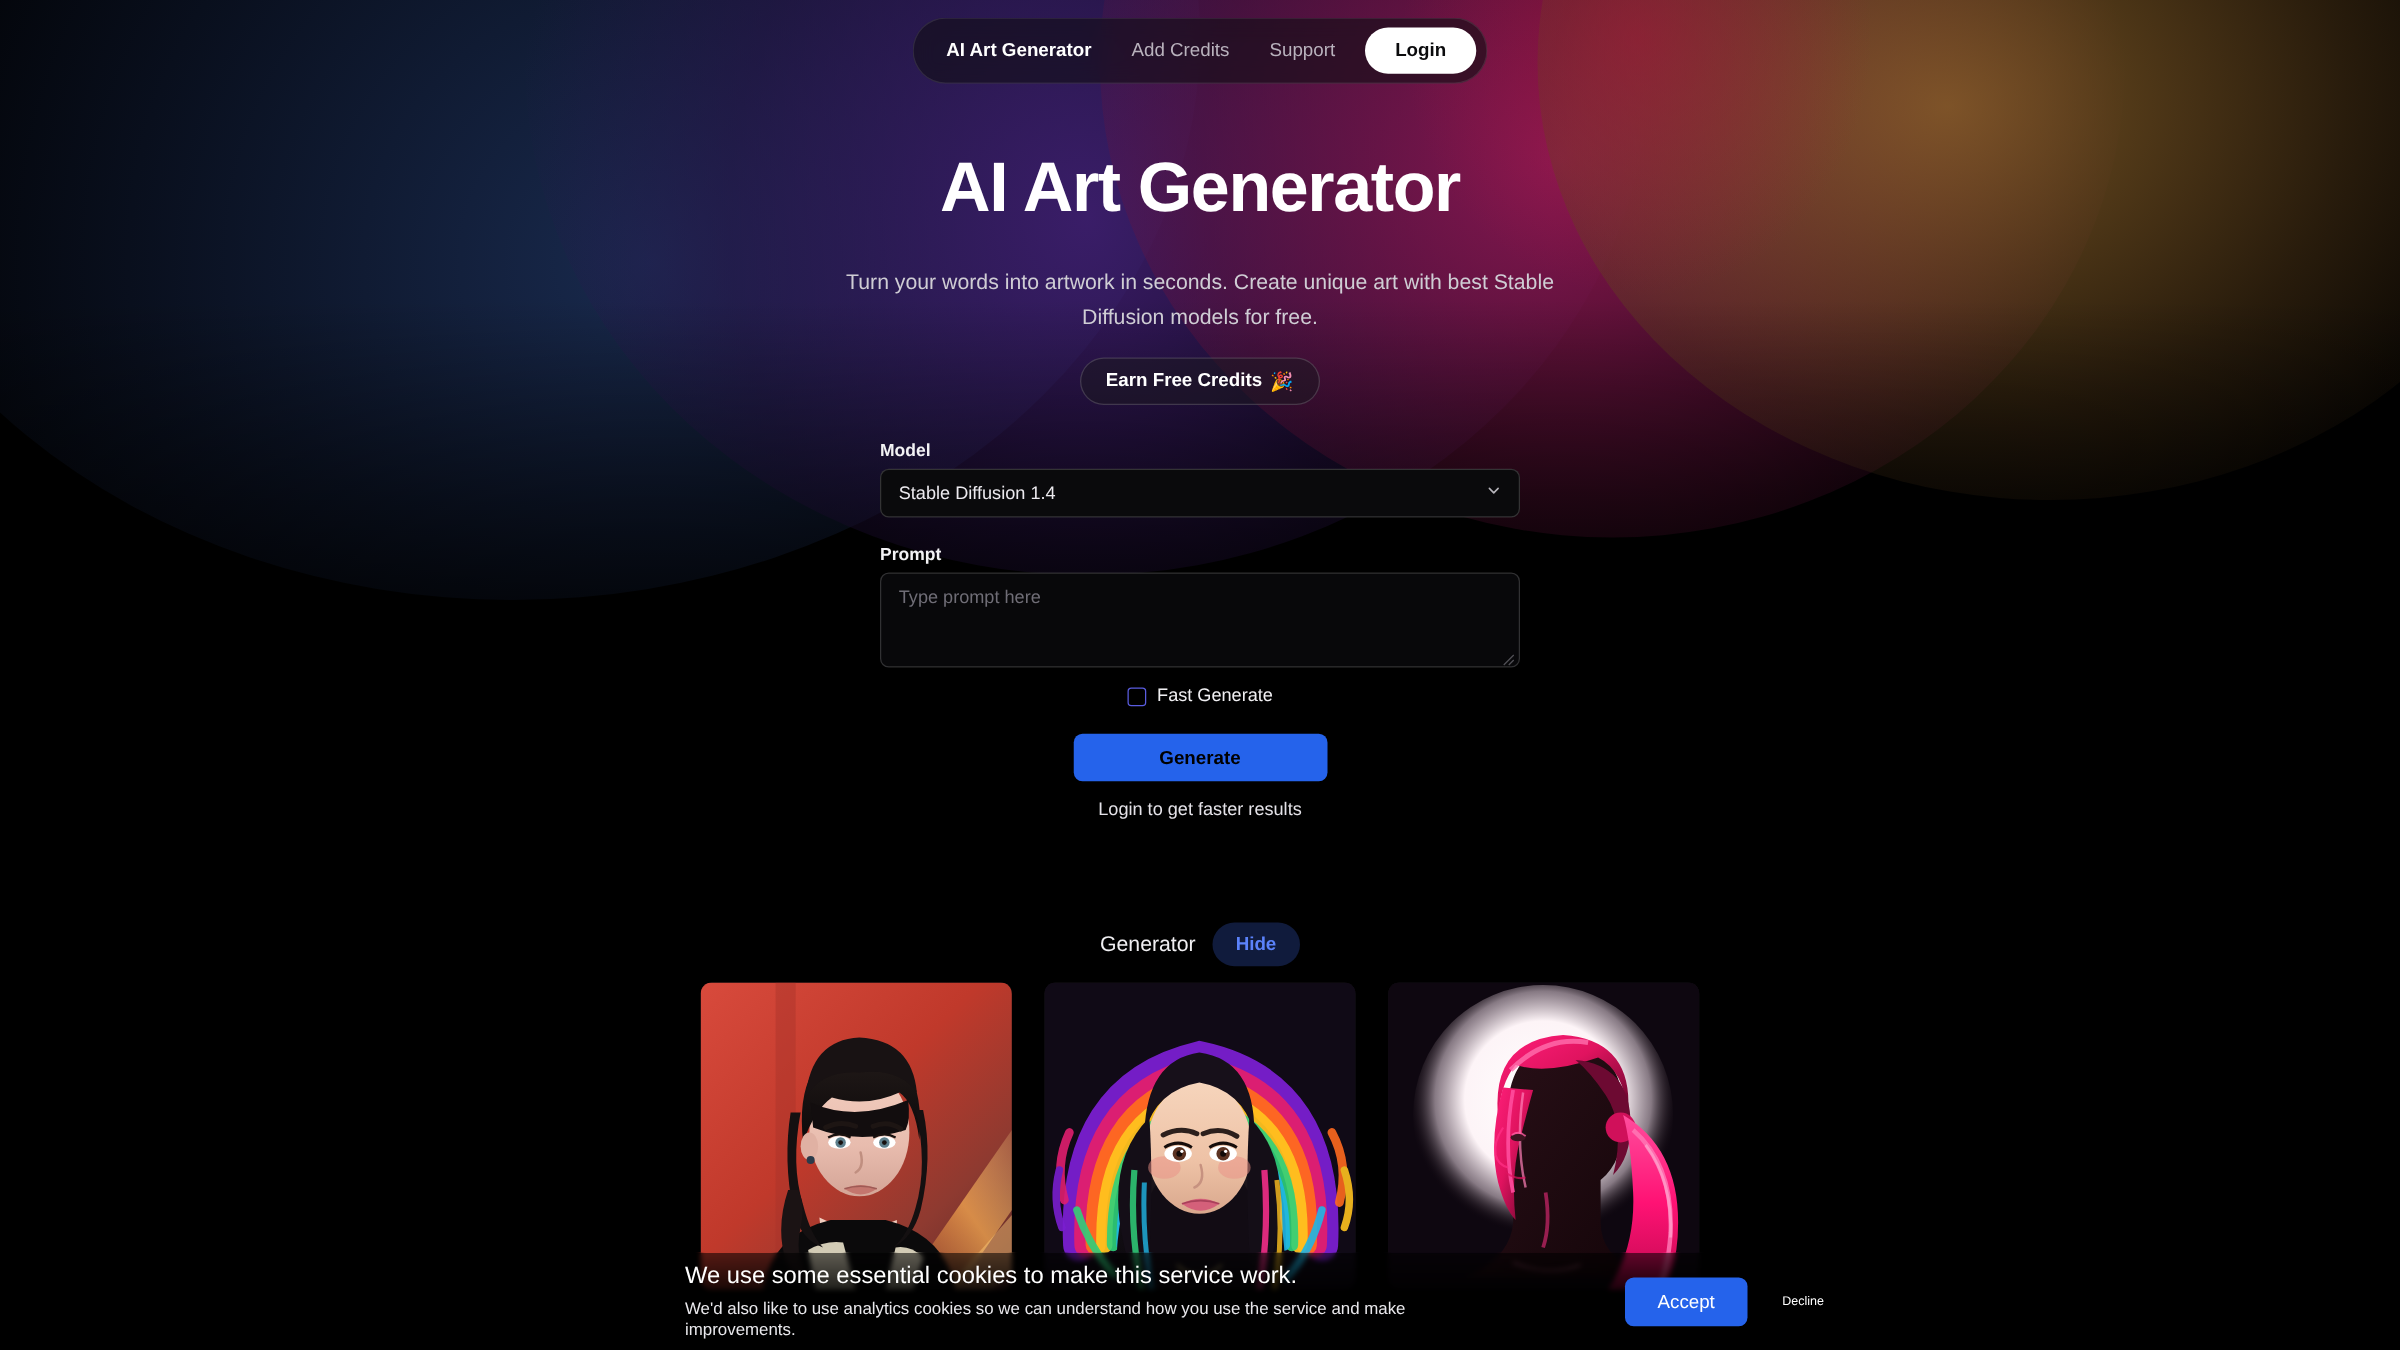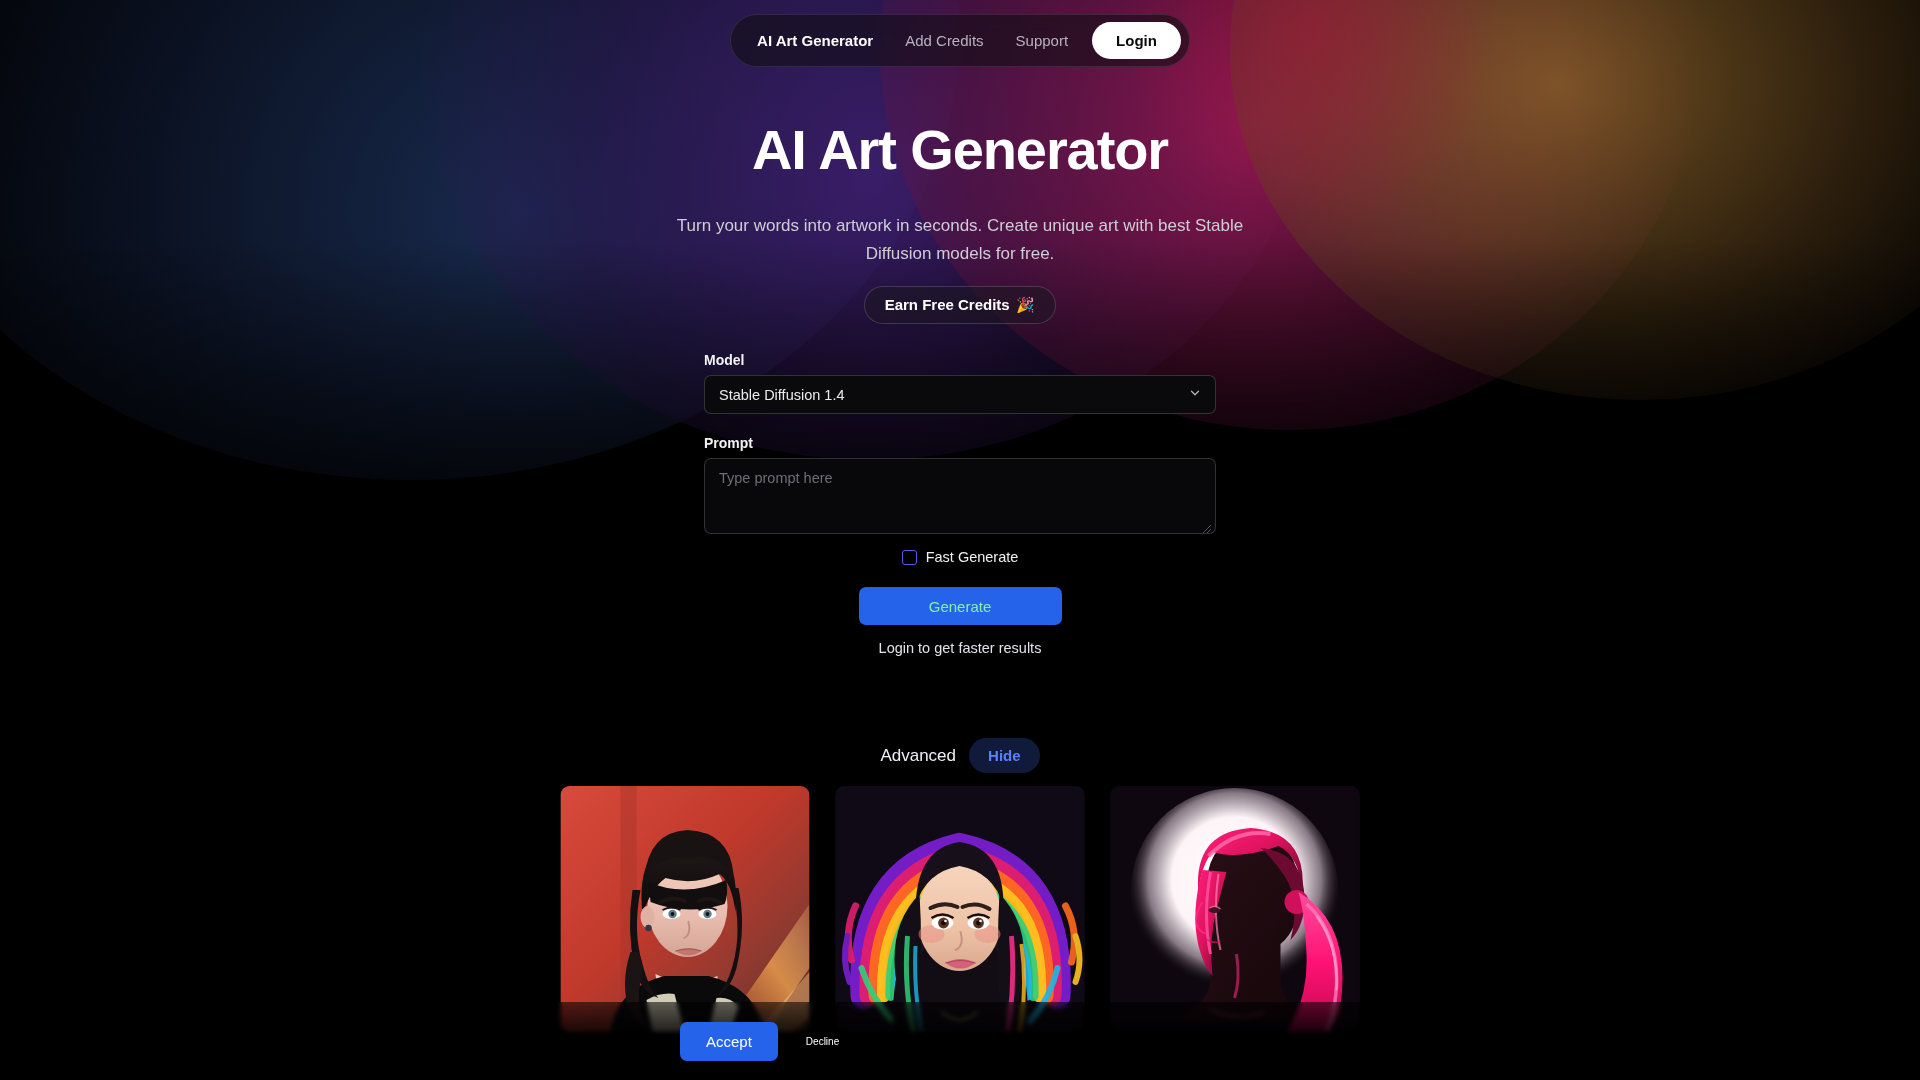--- a/index.html
+++ b/index.html
@@ -158,22 +158,22 @@
   .cb {
     width: 15px; height: 15px; border-radius: 3px;
     border: 1.6px solid #5a5ce0;
     background: transparent; cursor: pointer; display: block;
   }
   .fast-label { font-size: 14.5px; color: #f0eff2; }
 
   .gen-btn {
     display: block; width: 203px; height: 38px;
     margin: 22px auto 0;
-    background: #2563eb; color: #86efac;
-    font-size: 15px; font-weight: 400;
+    background: #2563eb; color: #000000;
+    font-size: 15px; font-weight: 700;
     border: none; border-radius: 7px; cursor: pointer;
     font-family: "Liberation Sans", sans-serif;
   }
   .login-hint {
     text-align: center; margin-top: 15px;
     font-size: 14.5px; color: #e4e2e8;
   }
 
   
   .examples-head {
@@ -297,21 +297,21 @@
       <span class="cb"></span>
       <span class="fast-label">Fast Generate</span>
     </div>
 
     <button class="gen-btn">Generate</button>
 
     <div class="login-hint">Login to get faster results</div>
   </div>
 
   <div class="examples-head">
-    <span class="examples-title">Advanced</span>
+    <span class="examples-title">Generator</span>
     <button class="hide-pill">Hide</button>
   </div>
 
   <div class="examples-row">
 
     <div class="ex-card">
       <svg viewBox="0 0 249 246" preserveAspectRatio="xMidYMid slice">
         <defs>
           <linearGradient id="e1bg" x1="0" y1="0" x2="1" y2="1">
             <stop offset="0%" stop-color="#d84a3c"></stop>
@@ -503,19 +503,23 @@
         <path d="M99 122 q6 -4 11 1" stroke="#ff5fa3" stroke-width="1.4" fill="none" opacity=".8"></path>
 
         <path d="M126 168 q4 26 -2 44" stroke="#ff2f86" stroke-width="3" fill="none" opacity=".55"></path>
 
         <path d="M100 224 q28 12 54 2" stroke="#8d4a60" stroke-width="1.6" fill="none" opacity=".8"></path>
       </svg>
     </div>
   </div>
 
   <div class="cookie-bar">
+    <div class="cookie-texts">
+      <div class="cookie-t1">We use some essential cookies to make this service work.</div>
+      <div class="cookie-t2">We'd also like to use analytics cookies so we can understand how you use the service and make improvements.</div>
+    </div>
     <div class="cookie-actions">
       <button class="accept-btn">Accept</button>
       <button class="decline-btn">Decline</button>
     </div>
   </div>
 
 </div>
 
 </body></html>

